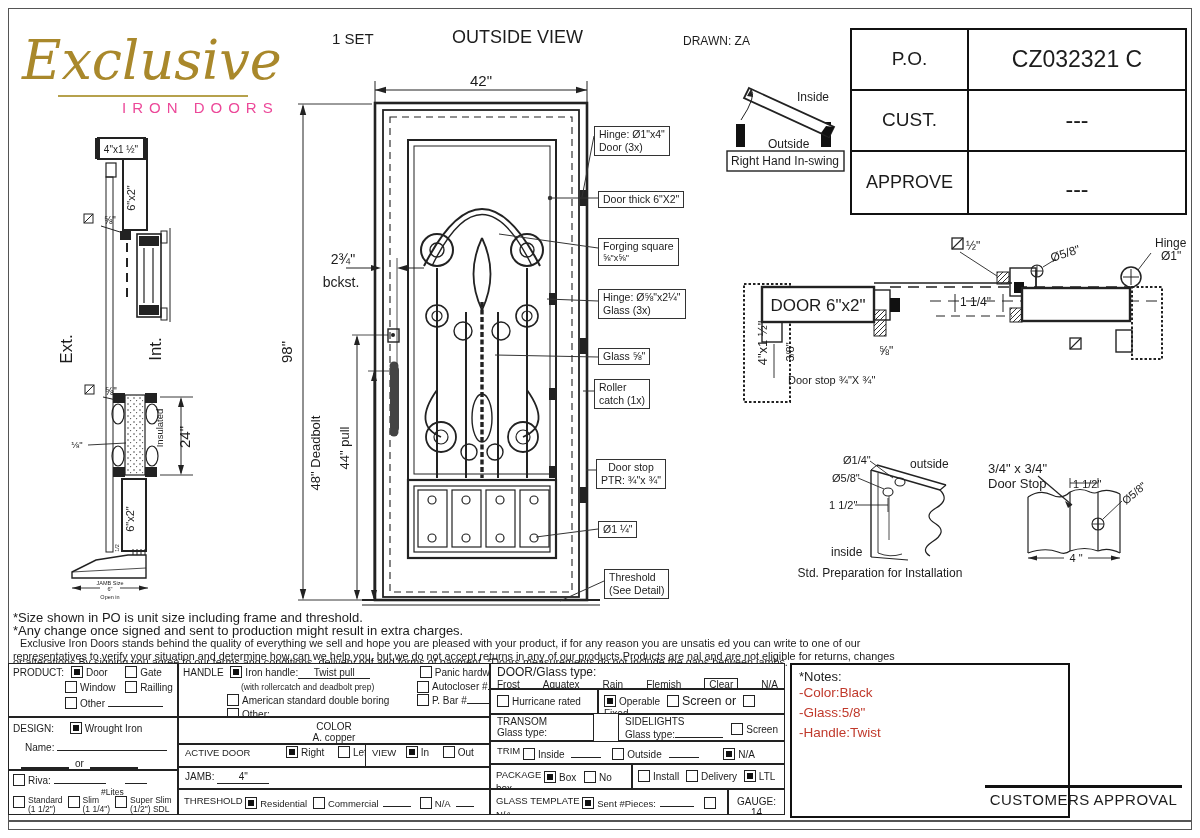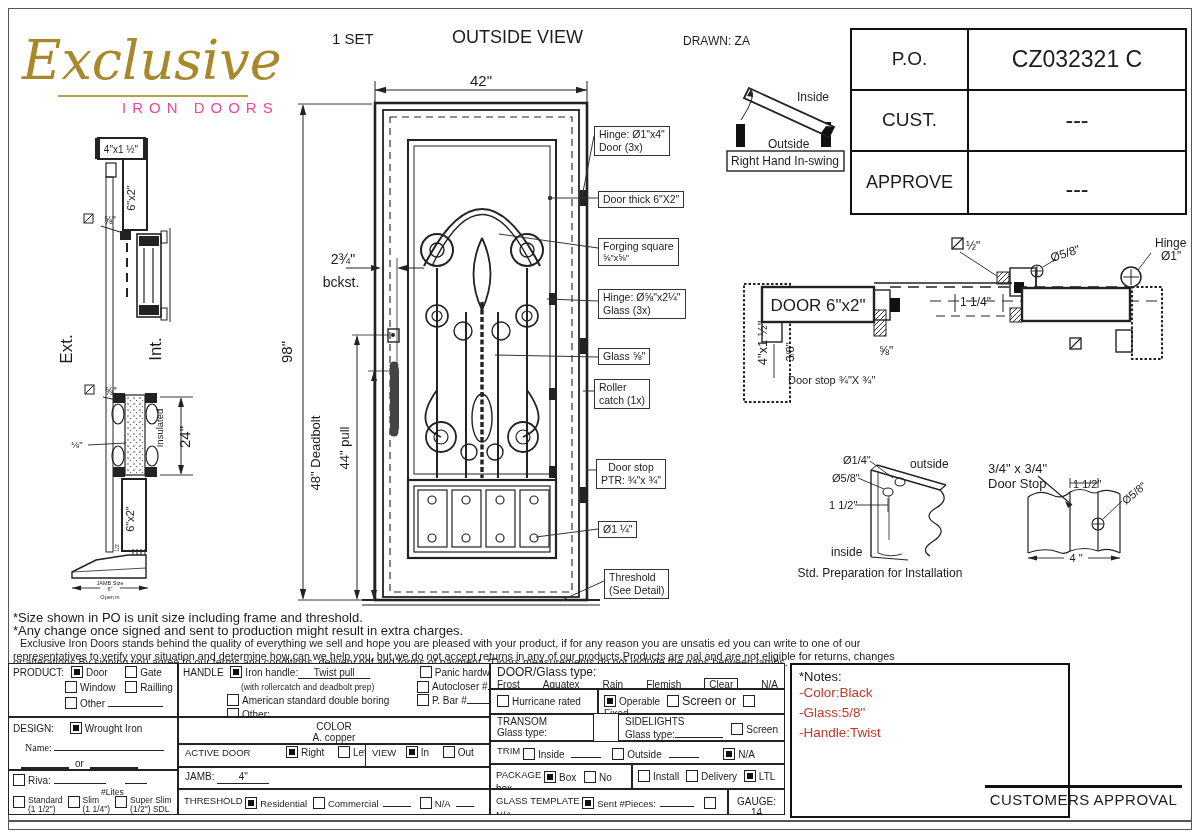--- a/index.html
+++ b/index.html
@@ -483,21 +483,21 @@
     <span>Flemish</span>
     <span class="boxed">Clear</span>
     <span>N/A</span>
   </div>
 </div>
 
 <div class="cell" style="left:8px;top:717px;width:170px;height:53px;">
   <div class="row" style="margin-top:2px;"><span class="lbl">DESIGN:</span>
     <span class="gap" style="width:6px"></span>
     <span class="cb checked"></span><span>Wrought Iron</span></div>
-  <div class="row" style="margin:6px 0 0 12px;font-family:Liberation Serif, serif;"><span>Name:</span>
+  <div class="row" style="margin:6px 0 0 12px;"><span>Name:</span>
     <span class="blank" style="width:110px"></span></div>
   <div class="row" style="margin:4px 0 0 8px;display:flex;align-items:center;">
     <span class="blank" style="width:48px;border-bottom-width:2px"></span>
     <span style="padding:0 6px">or</span>
     <span class="blank" style="width:48px;border-bottom-width:2px"></span>
     </div>
 </div>
 
 <div class="cell" style="left:178px;top:717px;width:312px;height:27px;padding:3px 6px;">
   <div class="row" style="display:flex;align-items:center;flex-direction:column;">

